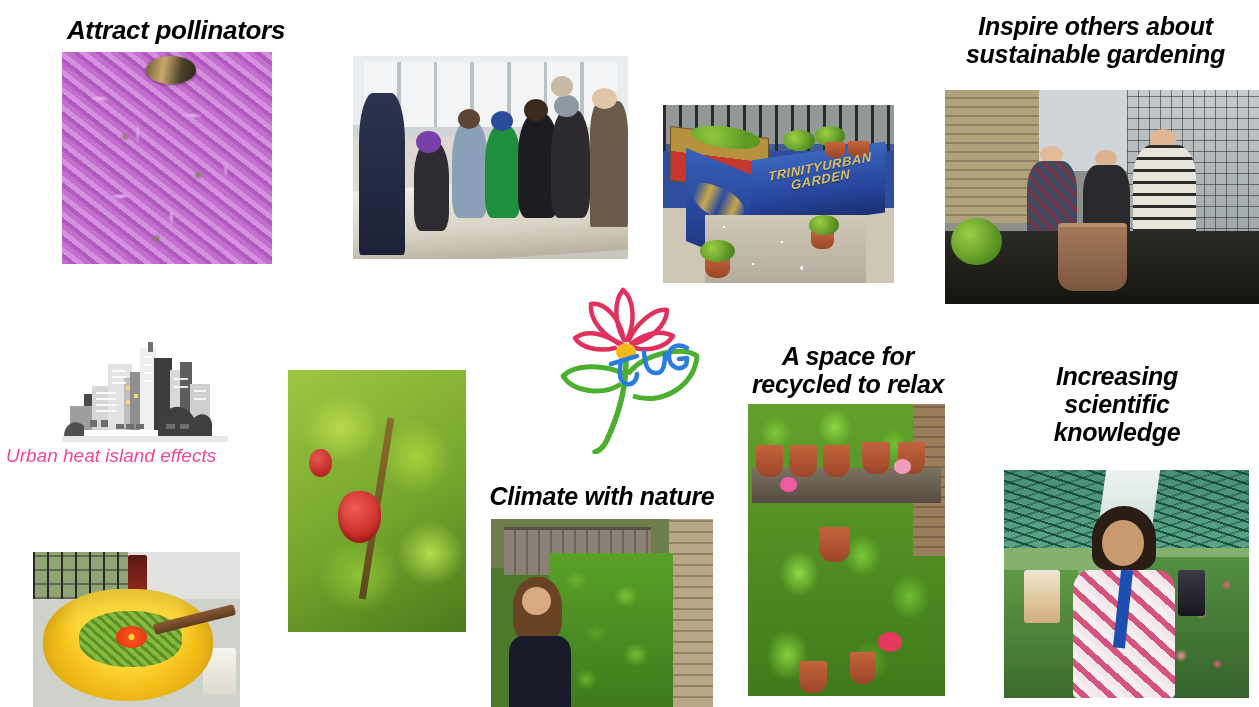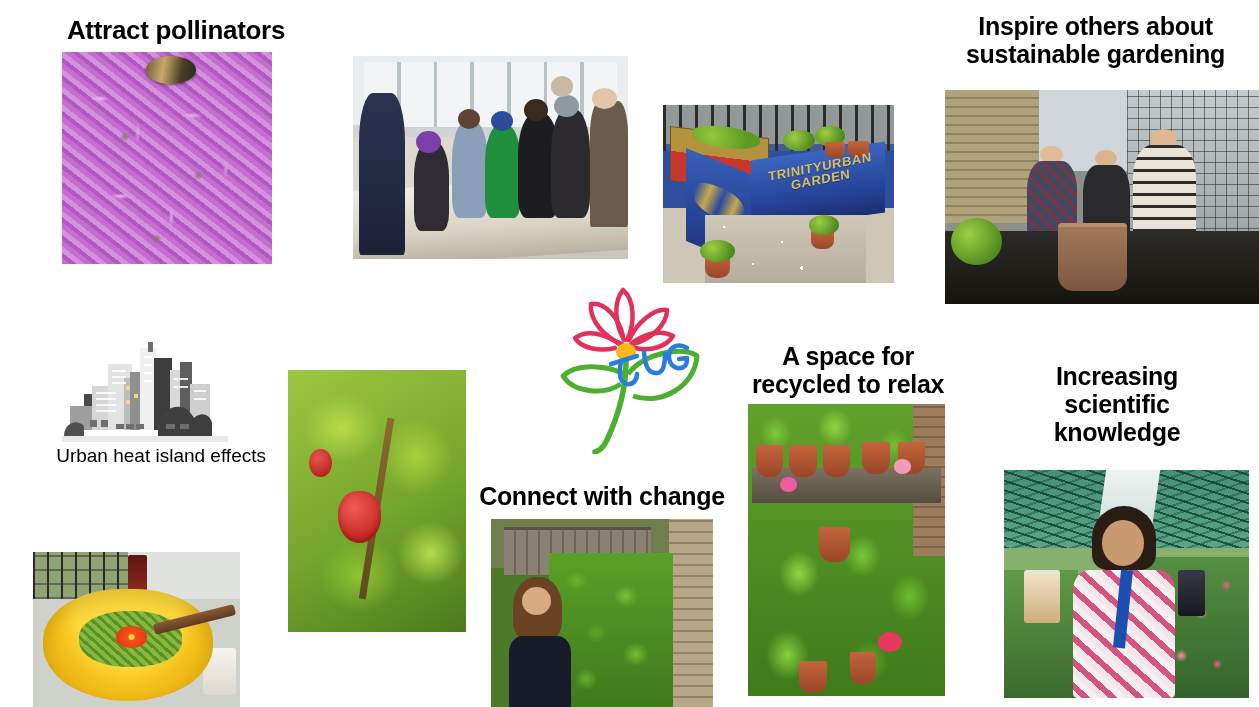--- a/index.html
+++ b/index.html
@@ -11,38 +11,39 @@
   body {
     font-family: "Liberation Sans", sans-serif;
     -webkit-font-smoothing: antialiased;
   }
   #board {
     position: relative;
     width: 1259px;
     height: 707px;
     background: #ffffff;
     overflow: hidden;
+    font-style: italic;
   }
   .cap {
     position: absolute;
     font-family: "Liberation Sans", sans-serif;
     font-weight: bold;
     color: #000000;
     line-height: 1.12;
     text-align: center;
     letter-spacing: -0.3px;
     white-space: pre-line;
   }
   .sub {
     position: absolute;
     font-family: "Liberation Sans", sans-serif;
     font-weight: normal;
-    color: #000000;
+    color: #ec4899;
     line-height: 1.1;
-    text-align: right;
+    text-align: left;
   }
   .photo {
     position: absolute;
     overflow: hidden;
     background: #cfcfcf;
   }
   .photo > svg, .photo > .px {
     display: block;
     width: 100%;
     height: 100%;
@@ -578,21 +579,21 @@
         <div class="hair"></div>
         <div class="head"></div>
         <div class="torso"></div>
         <div class="lanyard"></div>
         <div class="jarL"></div>
         <div class="jarR"></div>
       </div>
     </div>
   </div>
 
-  <div class="cap" style="left:468px; top:482px; width:268px; font-size:25px;">Connect with change</div>
+  <div class="cap" style="left:468px; top:482px; width:268px; font-size:25px;">Climate with nature</div>
 
   <div class="photo" style="left:491px; top:519px; width:222px; height:188px;">
     <div class="px connect">
       <div class="fence"></div>
       <div class="wall"></div>
       <div class="folia"></div>
       <div class="woman">
         <div class="hair"></div>
         <div class="head"></div>
         <div class="body"></div>

